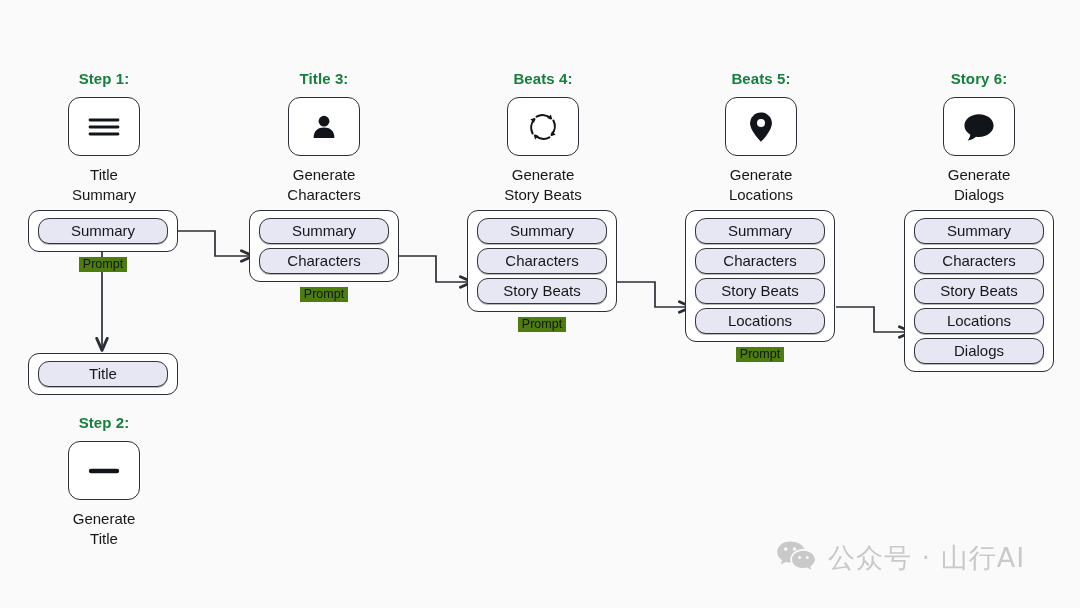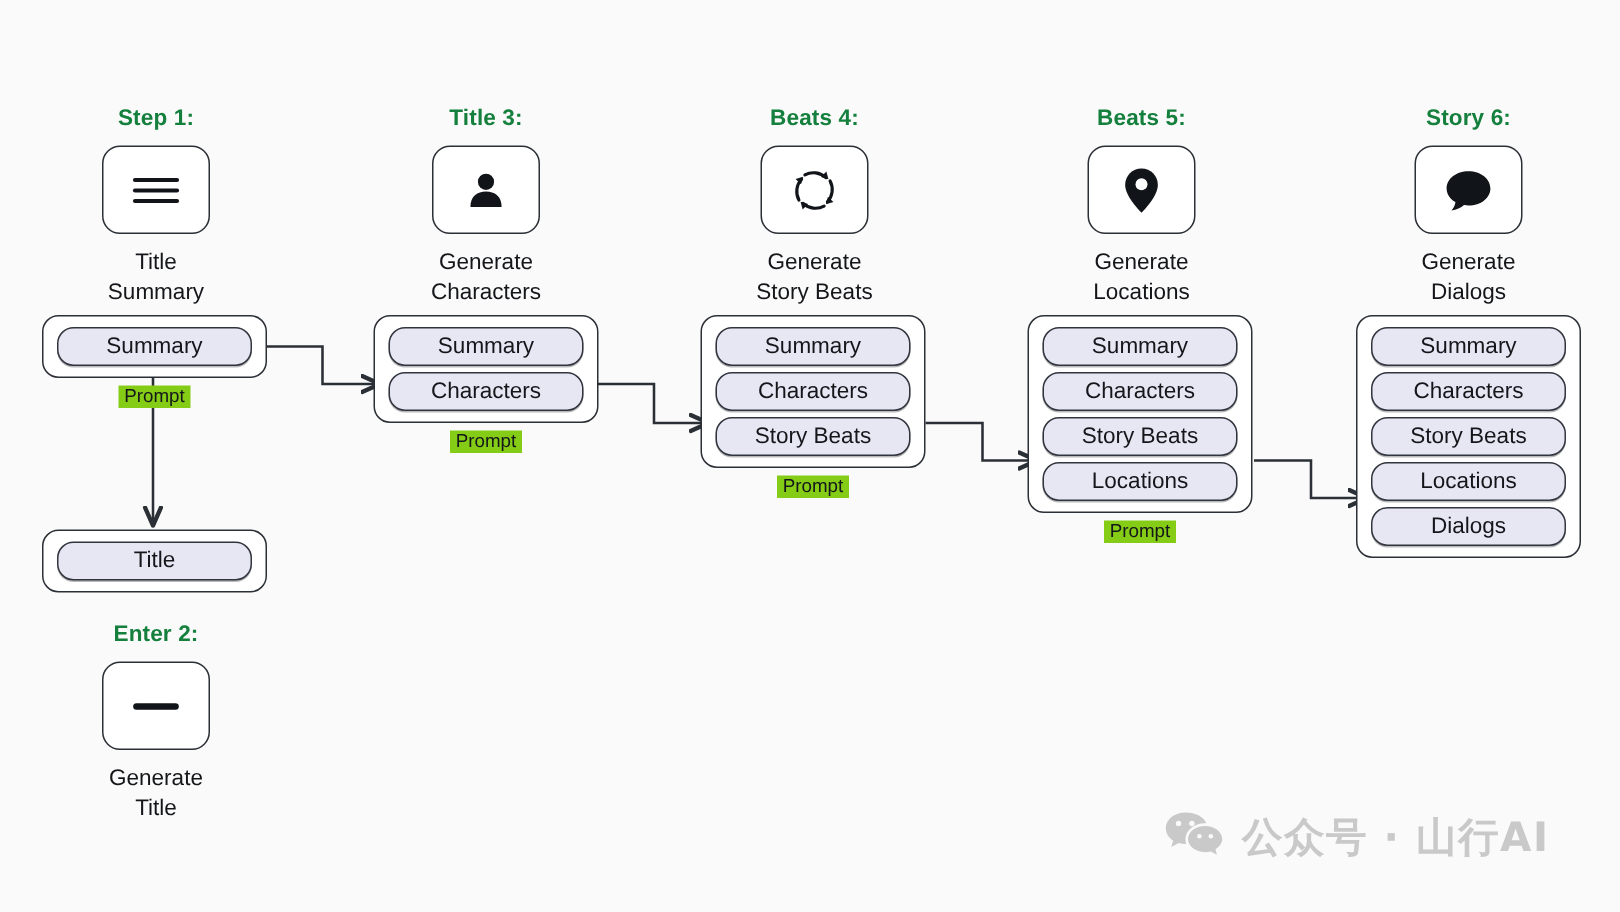--- a/index.html
+++ b/index.html
@@ -43,34 +43,33 @@
     border:1.6px solid #31353d;border-radius:11px;
     background:#e7e7f4;
     font-size:15px;line-height:19px;text-align:center;
     padding:2px 10px 3px;
     color:#14161a;white-space:nowrap;
     box-sizing:border-box;
     box-shadow:0 1px 0 rgba(20,22,26,.30);
   }
   .prompt-caption{
     margin-top:5px;font-size:12.5px;line-height:15px;color:#14161a;
-    background:#84cc16;padding:0 4px;white-space:nowrap;position:relative;z-index:3;
+    background:#4d7c0f;padding:0 4px;white-space:nowrap;position:relative;z-index:3;
   }
 
   
   #watermark{
     position:absolute;left:776px;top:539px;
     display:flex;align-items:center;gap:12px;
     color:#c9c9c9;
   }
   #watermark .wm-text{
     font-size:27px;line-height:34px;letter-spacing:1px;
     color:#c9c9c9;white-space:nowrap;
     font-family:"DejaVu Sans","Liberation Sans",sans-serif;
-    font-weight:bold;
   }
 </style>
 </head>
 <body>
 
 <div id="stage">
 
   <svg id="wires" viewBox="0 0 1080 608" width="1080" height="608">
     <defs>
       <marker id="ah" markerWidth="9" markerHeight="9" refX="7.4" refY="4" orient="auto">
@@ -117,21 +116,21 @@
     <div class="prompt-caption">Prompt</div>
   </div>
 
   <div class="prompt-group" style="left:28px;top:353px;width:150px;">
     <div class="prompt-box" style="width:150px;">
       <div class="chip">Title</div>
     </div>
   </div>
 
   <div class="step-head" style="left:36px;top:414px;width:136px;">
-    <div class="step-label">Enter 2:</div>
+    <div class="step-label">Step 2:</div>
     <div class="icon-card">
       <span>
         <svg width="40" height="28" viewBox="0 0 40 28">
           <line x1="7" y1="14" x2="33" y2="14" stroke="#111418" stroke-width="4.4" stroke-linecap="round"></line>
         </svg>
       </span>
     </div>
     <div class="step-caption">
       <div>Generate</div>
       <div>Title</div>

